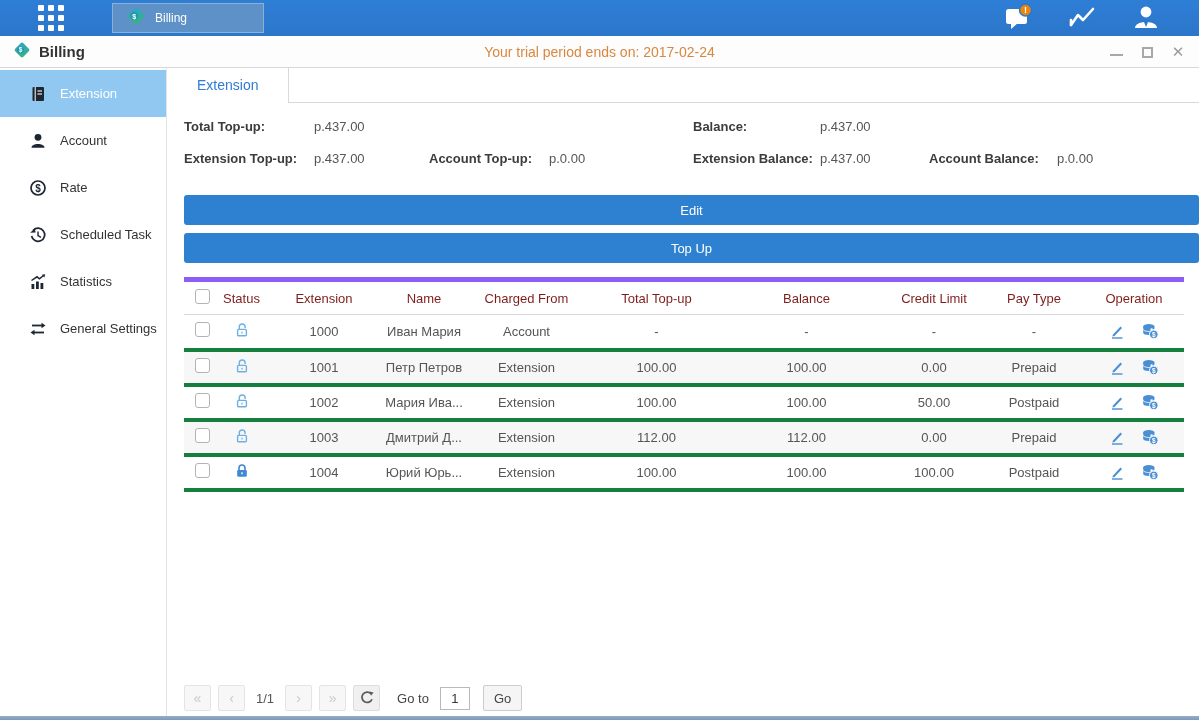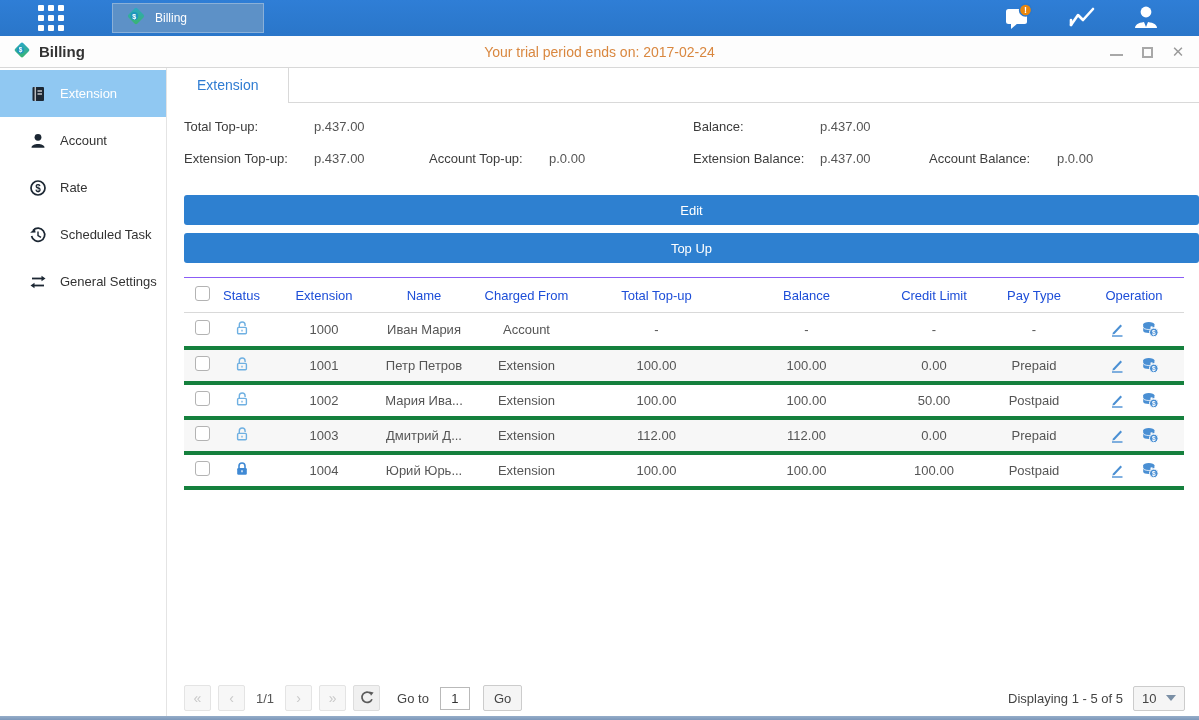--- a/index.html
+++ b/index.html
@@ -29,33 +29,33 @@
   .sidebar { width:167px; background:#fff; border-right:1px solid #e4e4e4; padding-top:2px; }
   .side-item { height:47px; display:flex; align-items:center; padding-left:29px; gap:13px; font-size:13px; color:#333; cursor:pointer; }
   .side-item.active { background:#90c8f2; color:#fff; }
   .side-item svg { flex:none; }
 
   .main { position:relative; flex:1; background:#fff; }
   .tabstrip { height:35px; border-bottom:1px solid #d9d9d9; }
   .tab { display:inline-block; height:35px; line-height:34px; padding:0 30px; background:#fff; border-right:1px solid #d9d9d9; color:#2f7cd2; font-size:14px; margin-bottom:-1px; cursor:pointer; }
 
   .stats { position:relative; height:86px; font-size:13px; }
-  .stat-label { position:absolute; font-weight:normal; color:#3c3c3c; white-space:nowrap; }
+  .stat-label { position:absolute; font-weight:bold; color:#3c3c3c; white-space:nowrap; }
   .stat-value { position:absolute; color:#555; white-space:nowrap; }
   .r1 { top:16px; } .r2 { top:48px; }
   .c1l { left:17px; }  .c1v { left:147px; }
   .c2l { left:262px; } .c2v { left:382px; }
   .c3l { left:526px; } .c3v { left:653px; }
   .c4l { left:762px; } .c4v { left:890px; }
 
   .toolbar { margin:6px 0 0 17px; display:flex; gap:8px;flex-direction:column; }
   .btn-blue { height:30px; padding:0 15px; background:#2e80d0; border:none; border-radius:3px; color:#fff; font-size:13px; font-family:"Liberation Sans",sans-serif; cursor:pointer; }
 
   table.grid { margin:14px 0 0 17px; width:1000px; border-collapse:collapse; font-size:13px; color:#555; table-layout:fixed; }
-  table.grid thead tr { height:35px; border-top:1px solid #8b5cf6; border-bottom:1px solid #d9d9d9; color:#1d4ed8; }
+  table.grid thead tr { height:35px; border-top:5px solid #8b5cf6; border-bottom:1px solid #d9d9d9; color:#7f1d1d; }
   table.grid th { font-weight:normal; text-align:center; }
   table.grid tbody tr { height:35px; border-bottom:4px solid #15803d; }
   table.grid tbody tr.stripe { background:#f7f7f7; }
   table.grid td { text-align:center; }
   .col-chk { width:30px; } .col-status { width:55px; } .col-ext { width:110px; } .col-name { width:90px; }
   .col-from { width:115px; } .col-topup { width:145px; } .col-bal { width:155px; } .col-credit { width:100px; }
   .col-pay { width:100px; } .col-op { width:100px; }
   td.chk, th.chk { text-align:left; padding-left:7px; }
   .checkbox { width:15px; height:15px; border:1px solid #b3b3b3; border-radius:3px; background:#fff; display:inline-block; cursor:pointer; }
   .opcell { display:flex; align-items:center; justify-content:center; gap:16px; }
@@ -186,20 +186,30 @@
         </svg>
         <span>Rate</span>
       </div>
       <div class="side-item">
         <svg width="18" height="18" viewBox="0 0 18 18">
           <path d="M4.2 4.3 A6.6 6.6 0 1 1 2.6 10" fill="none" stroke="#1c2733" stroke-width="1.7"></path>
           <polygon points="1.2,6.8 5.8,2.2 6.6,6.4" fill="#1c2733"></polygon>
           <path d="M9 5.5 v4 l3 1.8" fill="none" stroke="#1c2733" stroke-width="1.4"></path>
         </svg>
         <span>Scheduled Task</span>
+      </div>
+      <div class="side-item">
+        <svg width="18" height="18" viewBox="0 0 18 18">
+          <rect x="2.5" y="11" width="2.8" height="5" fill="#1c2733"></rect>
+          <rect x="7" y="8.5" width="2.8" height="7.5" fill="#1c2733"></rect>
+          <rect x="11.5" y="10" width="2.8" height="6" fill="#1c2733"></rect>
+          <path d="M2.5 7.5 L8 3.8 L10.5 5.8 L14.5 2.5" fill="none" stroke="#1c2733" stroke-width="1.5"></path>
+          <polygon points="16.2,1.2 12.8,1.8 15.4,4.4" fill="#1c2733"></polygon>
+        </svg>
+        <span>Statistics</span>
       </div>
       <div class="side-item">
         <svg width="18" height="18" viewBox="0 0 18 18">
           <line x1="3" y1="5.5" x2="13" y2="5.5" stroke="#1c2733" stroke-width="1.8"></line>
           <polygon points="12.5,2.8 16.5,5.5 12.5,8.2" fill="#1c2733"></polygon>
           <line x1="15" y1="12.5" x2="5" y2="12.5" stroke="#1c2733" stroke-width="1.8"></line>
           <polygon points="5.5,9.8 1.5,12.5 5.5,15.2" fill="#1c2733"></polygon>
         </svg>
         <span>General Settings</span>
       </div>
@@ -426,25 +436,18 @@
           <div class="pg-btn pg-refresh">
             <svg width="14" height="14" viewBox="0 0 14 14">
               <path d="M12 8.2 a5.2 5.2 0 1 1 -1.1 -5.6" fill="none" stroke="#5a5a5a" stroke-width="1.7"></path>
               <polygon points="9.4,0.6 13.6,1.4 11,4.8" fill="#5a5a5a"></polygon>
             </svg>
           </div>
           <span class="goto-label">Go to</span>
           <input class="goto-input" value="1" style="">
           <button class="go-btn">Go</button>
         </div>
-        <div class="pager-right">
-          <span class="displaying">Displaying 1 - 5 of 5</span>
-          <div class="size-select">
-            <span>10</span>
-            <span class="tri-down"></span>
-          </div>
-        </div>
       </div>
     </div>
   </div>
 
   <div class="bottomstrip"></div>
 </div>
 
 </body></html>

